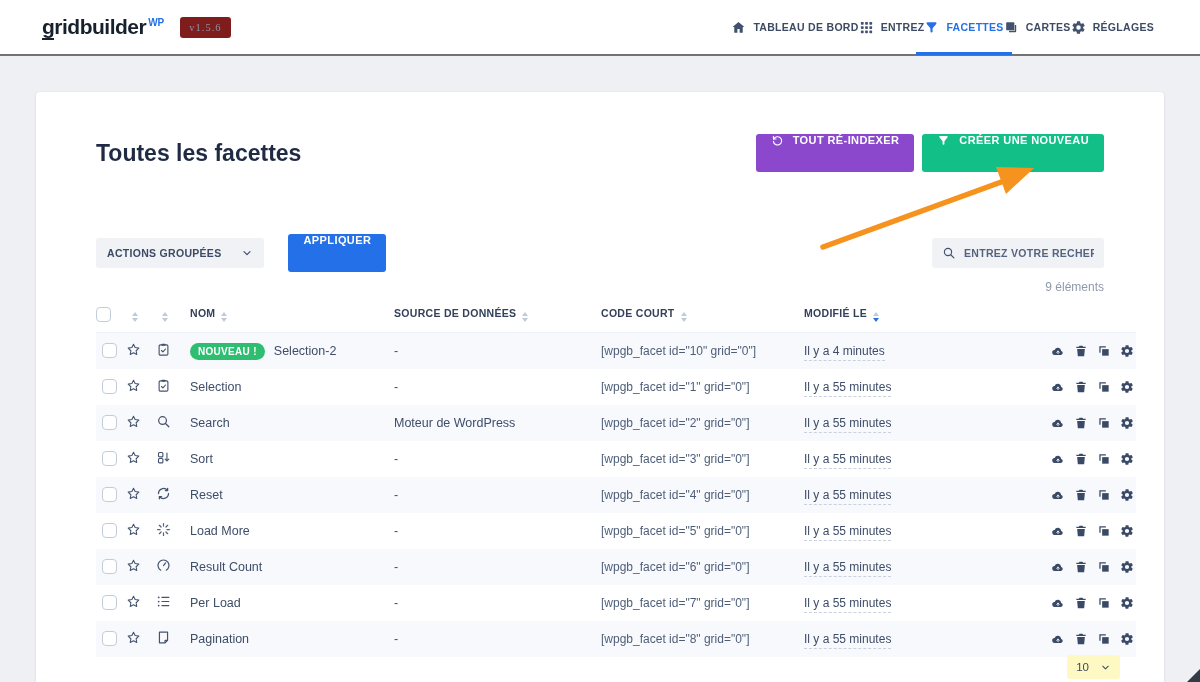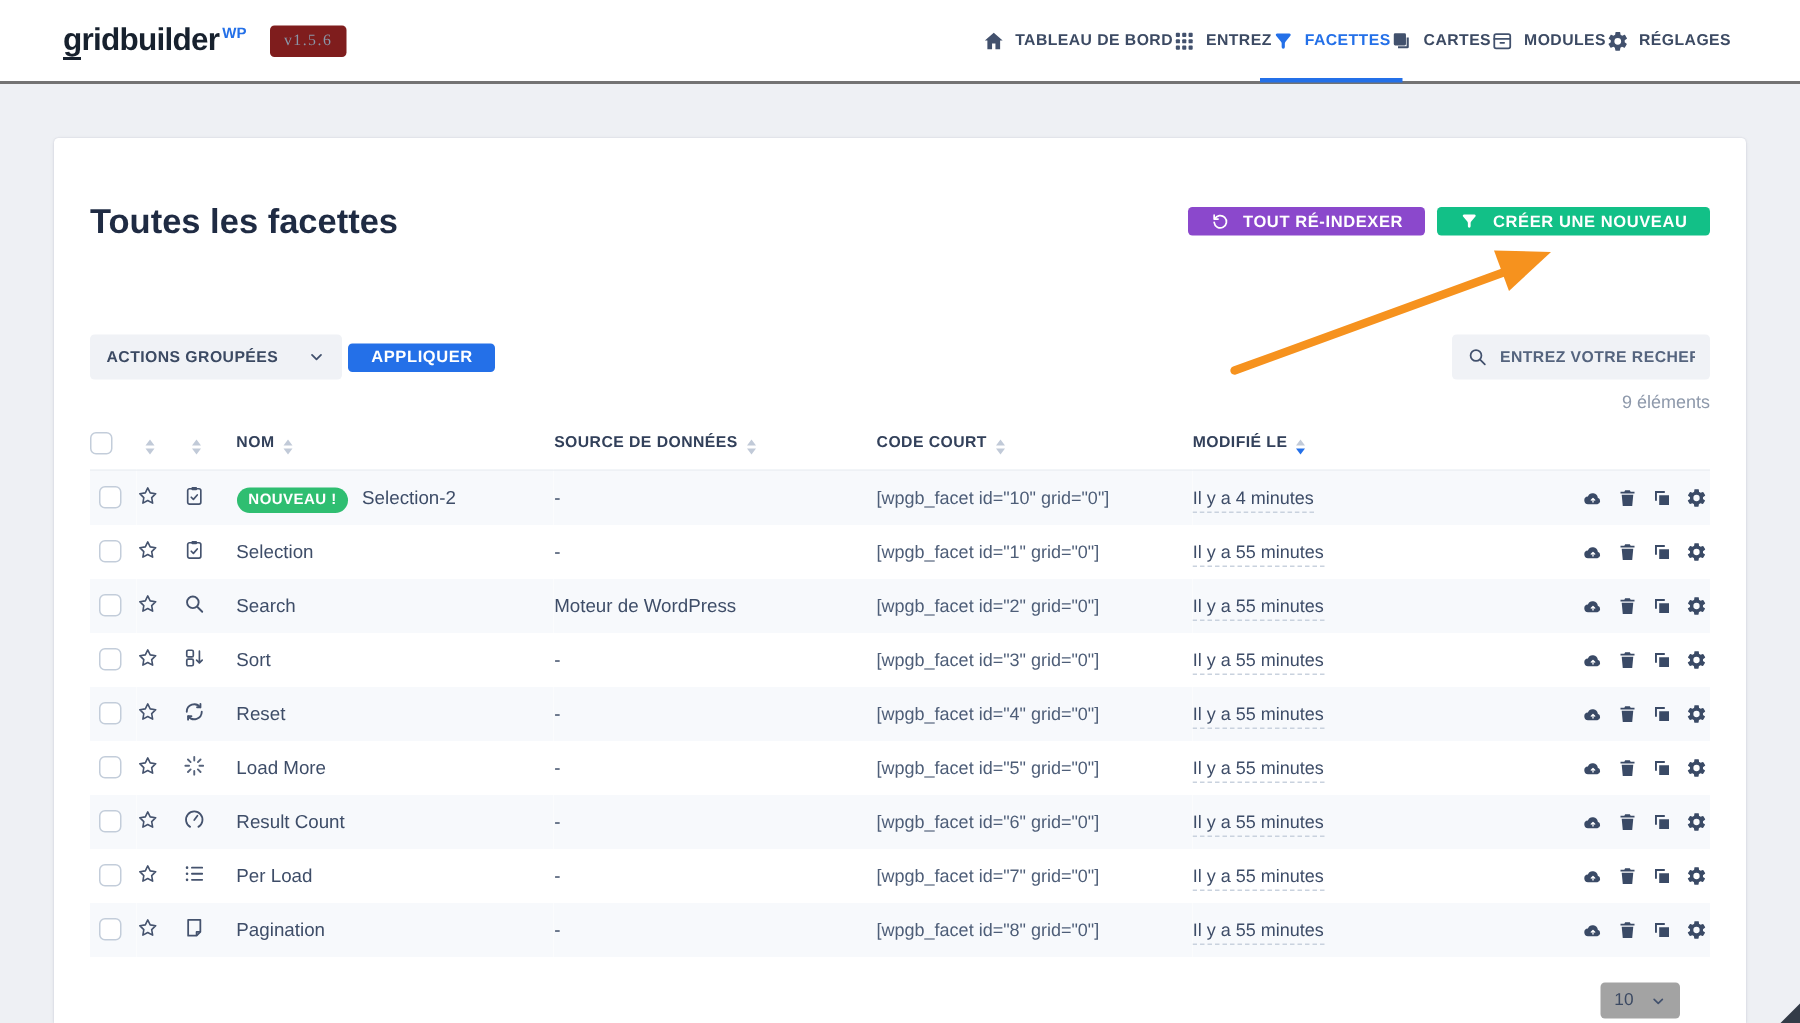--- a/index.html
+++ b/index.html
@@ -15,36 +15,36 @@
   .logo .lg-g{border-bottom:2px solid #17212e}
   .logo sup{color:#2470e8;font-size:10px;font-weight:bold;letter-spacing:0;margin-left:2px}
   .version{background:#7f1d1d;color:#8a96a8;font-family:Liberation Serif, serif;font-size:10.5px;padding:5px 9px;border-radius:3px;letter-spacing:1px}
   nav{display:flex;align-items:center;height:56px}
   .nav-item{display:flex;align-items:center;gap:7px;height:56px;color:#3c4a63;font-size:10.5px;font-weight:bold;letter-spacing:.3px;cursor:pointer;position:relative;white-space:nowrap}
   .nav-item .icon{width:15px;height:15px;color:#42516d}
   .nav-item.active,.nav-item.active .icon{color:#2470e8}
   .nav-item.active::after{content:"";position:absolute;left:-8px;right:-8px;bottom:0;height:3px;background:#2470e8}
 
   
-  .card{position:absolute;left:36px;right:36px;top:92px;bottom:0;background:#fff;border-radius:3px 3px 0 0;box-shadow:0 0 1px rgba(9,30,66,.15),0 1px 3px rgba(9,30,66,.08);padding:0 24px}
+  .card{position:absolute;left:36px;right:36px;top:92px;bottom:0;background:#fff;border-radius:3px 3px 0 0;box-shadow:0 0 1px rgba(9,30,66,.15),0 1px 3px rgba(9,30,66,.08);padding:0 60px}
   .page-head{display:flex;justify-content:space-between;align-items:center;padding-top:42px}
   .title{font-size:23px;font-weight:bold;color:#1f2b43}
   .head-buttons{display:flex;gap:8px}
-  .btn{display:inline-flex;align-items:center;gap:9px;border:none;border-radius:3px;color:#fff;font-size:11px;font-weight:bold;letter-spacing:.4px;padding:0 15px;height:19px;cursor:pointer;font-family:inherit;white-space:nowrap}
+  .btn{display:inline-flex;align-items:flex-start;gap:9px;border:none;border-radius:3px;color:#fff;font-size:11px;font-weight:bold;letter-spacing:.4px;padding:0 15px;height:38px;cursor:pointer;font-family:inherit;white-space:nowrap}
   .btn .icon{width:13px;height:13px;color:#fff}
   .btn-purple{background:#8b48cc}
   .btn-green{background:#12c087}
   .btn-blue{background:#2470e8}
 
   
   .toolbar{display:flex;justify-content:space-between;align-items:center;margin-top:62px}
   .bulk{display:flex;align-items:center}
   .select{height:30px;min-width:142px;background:#f0f2f6;border-radius:3px;display:flex;align-items:center;justify-content:space-between;gap:20px;padding:0 11px;font-size:10.5px;font-weight:bold;color:#3c4a63;letter-spacing:.3px;cursor:pointer}
   .select .icon{width:12px;height:12px;color:#42516d}
-  .bulk .btn-blue{margin-left:4px}
+  .bulk .btn-blue{margin-left:24px}
   .search{height:30px;width:172px;background:#f0f2f6;border-radius:3px;display:flex;align-items:center;gap:8px;padding:0 10px}
   .search .icon{width:14px;height:14px;color:#42516d;flex:none}
   .search input{border:none;background:transparent;outline:none;width:100%;font-family:inherit;font-size:10.5px;font-weight:bold;letter-spacing:.3px;color:#3c4a63}
   .search input::placeholder{color:#55647e;opacity:1}
   .count{text-align:right;font-size:12px;color:#8e99ab;margin:8px 0 4px}
 
   
   table{width:100%;border-collapse:collapse;table-layout:fixed}
   th{font-size:10.5px;font-weight:bold;color:#32405a;text-align:left;letter-spacing:.3px;padding:9px 0 10px;border-bottom:1px solid #eef1f5;white-space:nowrap}
   tbody tr{height:36px}
@@ -60,21 +60,21 @@
   .mod{border-bottom:1px dashed #c9d2de;padding-bottom:2px;font-size:12px;cursor:help}
   .c-act{text-align:right;padding-right:2px}
   .c-act .icon{width:14px;height:14px;color:#3a4a66;margin-left:9px;cursor:pointer;vertical-align:middle}
   .sorters{display:inline-flex;flex-direction:column;gap:2px;margin-left:6px;vertical-align:1px;cursor:pointer}
   .sorters i{display:block;width:0;height:0;border-left:3.5px solid transparent;border-right:3.5px solid transparent}
   .sorters .up{border-bottom:4px solid #c1cad8}
   .sorters .down{border-top:4px solid #c1cad8}
   .sorters.active-desc .down{border-top-color:#2470e8}
 
   
-  .perpage{position:absolute;right:44px;bottom:3px;height:24px;background:#a3a3a3;border-radius:3px;display:flex;align-items:center;gap:11px;padding:0 9px;font-size:11.5px;color:#3c4a63;cursor:pointer}
+  .perpage{position:absolute;right:44px;bottom:3px;height:24px;background:#fef9c3;border-radius:3px;display:flex;align-items:center;gap:11px;padding:0 9px;font-size:11.5px;color:#3c4a63;cursor:pointer}
   .perpage .icon{width:11px;height:11px;color:#42516d}
   .corner{position:absolute;right:0;bottom:0;width:0;height:0;border-left:13px solid transparent;border-bottom:13px solid #333b47;z-index:20}
   .annot{position:absolute;left:0;top:0;pointer-events:none;z-index:10}
 </style>
 </head>
 <body>
 
 <header class="topbar">
   <div class="brand">
     <div class="logo"><span class="lg-g">g</span><span>ridbuilder</span><sup>WP</sup></div>
@@ -114,29 +114,20 @@
       <span>FACETTES</span>
     </div>
     <div class="nav-item">
       <span class="icon">
           <svg viewBox="0 0 24 24" fill="currentColor">
             <rect x="3.5" y="3.5" width="13" height="13" rx="1.5"></rect>
             <path d="M19.5 8v10a1.5 1.5 0 0 1-1.5 1.5H8v-2.3h9.2V8z"></path>
           </svg>
         </span>
       <span>CARTES</span>
-    </div>
-    <div class="nav-item">
-      <span class="icon">
-          <svg viewBox="0 0 24 24" fill="none" stroke="currentColor" stroke-width="1.9">
-            <rect x="3.5" y="4.5" width="17" height="15" rx="2"></rect>
-            <path d="M3.5 9.5h17M10 13.7h4" stroke-linecap="round"></path>
-          </svg>
-        </span>
-      <span>MODULES</span>
     </div>
     <div class="nav-item">
       <span class="icon">
           <svg viewBox="0 0 24 24" fill="currentColor">
             <path d="M19.4 13l2.1 1.6c.2.2.3.4.1.7l-2 3.4c-.1.2-.4.3-.6.2l-2.5-1c-.5.4-1.1.7-1.7 1l-.4 2.6c0 .3-.2.5-.5.5h-4a.5.5 0 0 1-.5-.5l-.4-2.6a7.6 7.6 0 0 1-1.7-1l-2.5 1c-.2.1-.5 0-.6-.2l-2-3.4a.5.5 0 0 1 .1-.7L4.6 13a8 8 0 0 1 0-2L2.5 9.4a.5.5 0 0 1-.1-.7l2-3.4c.1-.2.4-.3.6-.2l2.5 1c.5-.4 1.1-.8 1.7-1l.4-2.6c0-.3.2-.5.5-.5h4c.3 0 .5.2.5.5l.4 2.6c.6.2 1.2.6 1.7 1l2.5-1c.2-.1.5 0 .6.2l2 3.4c.2.3.1.5-.1.7L19.4 11c.1.7.1 1.3 0 2zM12 15.6a3.6 3.6 0 1 0 0-7.2 3.6 3.6 0 0 0 0 7.2z"></path>
           </svg>
         </span>
       <span>RÉGLAGES</span>
     </div>
   </nav>

